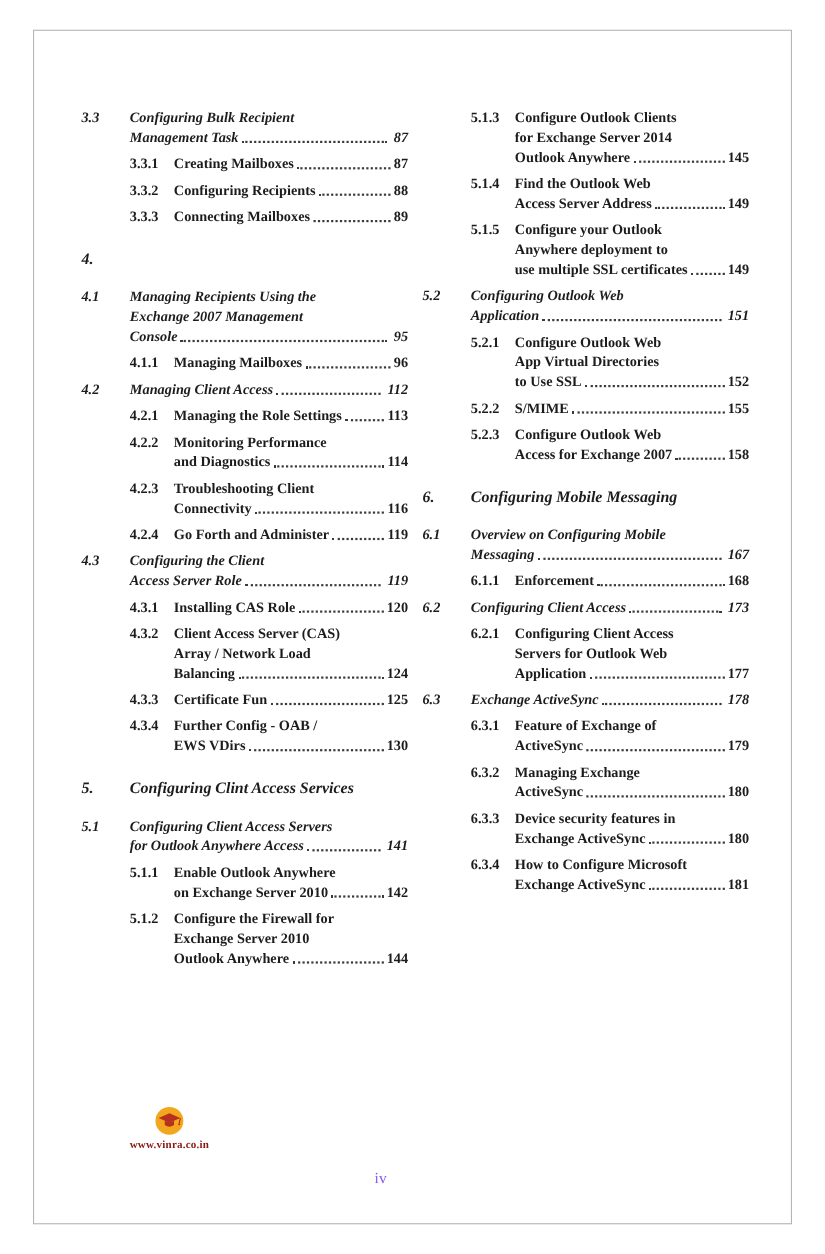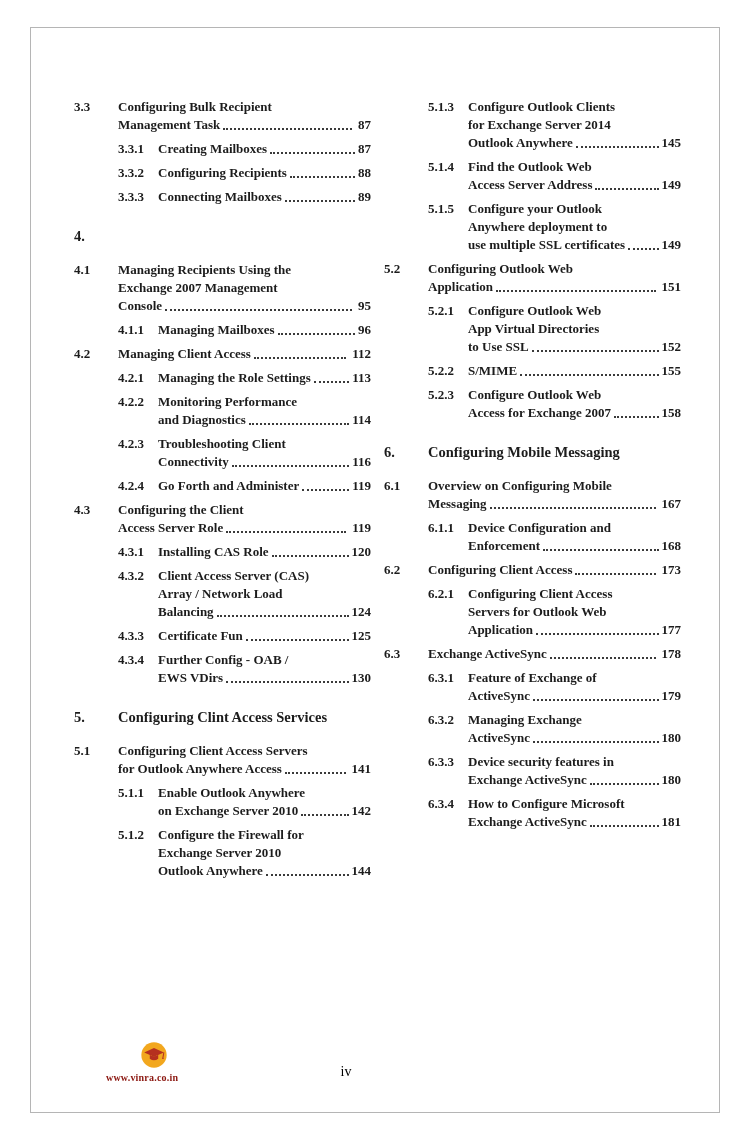--- a/index.html
+++ b/index.html
@@ -32,21 +32,21 @@
   .entry {
     display: flex;
     margin-bottom: 6px;
     font-size: 13px;
     line-height: 18px;
   }
   .entry .num { flex: 0 0 44px; }
   .entry.sub { padding-left: 44px; font-weight: bold; }
   .entry.sub .num { flex: 0 0 40px; }
   .entry .txt { flex: 1; min-width: 0; }
-  .entry.section, .entry.chapter { font-weight: bold; }
+  .entry.section, .entry.chapter { font-weight: bold; font-style: italic; }
   .entry.chapter {
     margin-top: 21px;
     margin-bottom: 16px;
     font-size: 14.5px;
     line-height: 18px;
   }
   .line { display: flex; align-items: baseline; }
   .line-text { white-space: nowrap; }
   .dots {
     flex: 1 1 auto;
@@ -60,38 +60,39 @@
     position: absolute;
     left: 1px; right: 1px; bottom: 4px;
     border-bottom: 2px dotted #3a3a3a;
   }
   .entry.section .dots { margin-right: 5px; }
   .pg { white-space: nowrap; text-align: center; }
 
   .footer-brand {
     position: absolute;
     left: 106px;
-    top: 1040px;
+    top: 1004px;
     width: 96px;
+    text-align: center;
   }
   .footer-brand svg { display: block; margin: 0 auto 2px auto; }
   .footer-brand .site {
     font-size: 10px;
     font-weight: bold;
     color: var(--brand_red, #8b1710);
     letter-spacing: 0.2px;
   }
   .footer-page {
     position: absolute;
     left: 0;
     top: 1064px;
     width: 692px;
     text-align: center;
     font-size: 14px;
-    color: #000000;
+    color: #8b5cf6;
   }
 </style>
 </head>
 <body>
 
 <div class="page">
   <div class="page-border"></div>
 
   <div class="col col-left">
       <div class="entry section">
@@ -450,23 +451,20 @@
           <span class="line">
             <span class="line-text">Messaging</span>
             <span class="dots"></span>
             <span class="pg">167</span>
           </span>
         </span>
       </div>
       <div class="entry sub">
         <span class="num">6.1.1</span>
         <span class="txt">
-          <span class="line">
-            <span class="line-text">Device Configuration and</span>
-          </span>
           <span class="line">
             <span class="line-text">Enforcement</span>
             <span class="dots"></span>
             <span class="pg">168</span>
           </span>
         </span>
       </div>
       <div class="entry section">
         <span class="num">6.2</span>
         <span class="txt">

